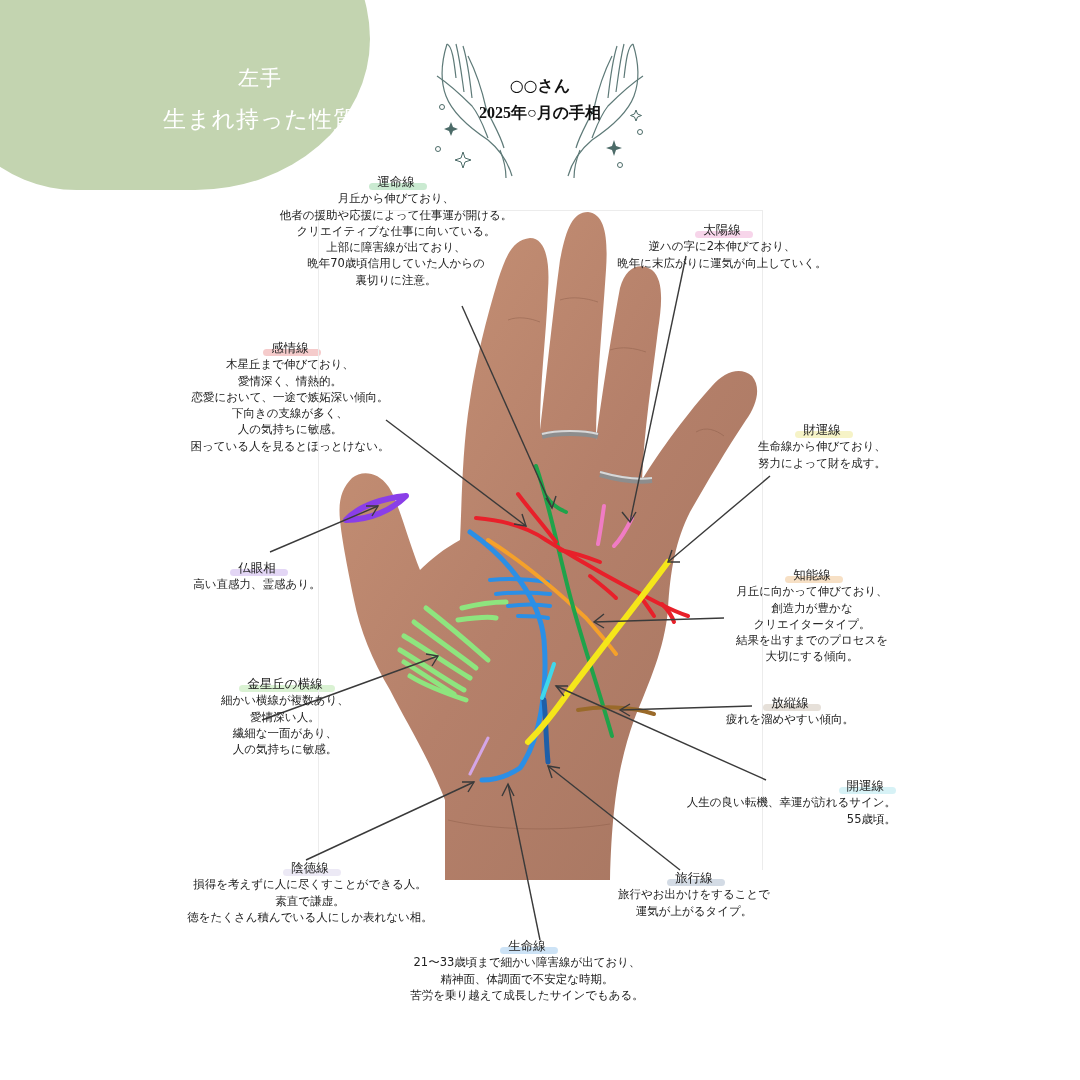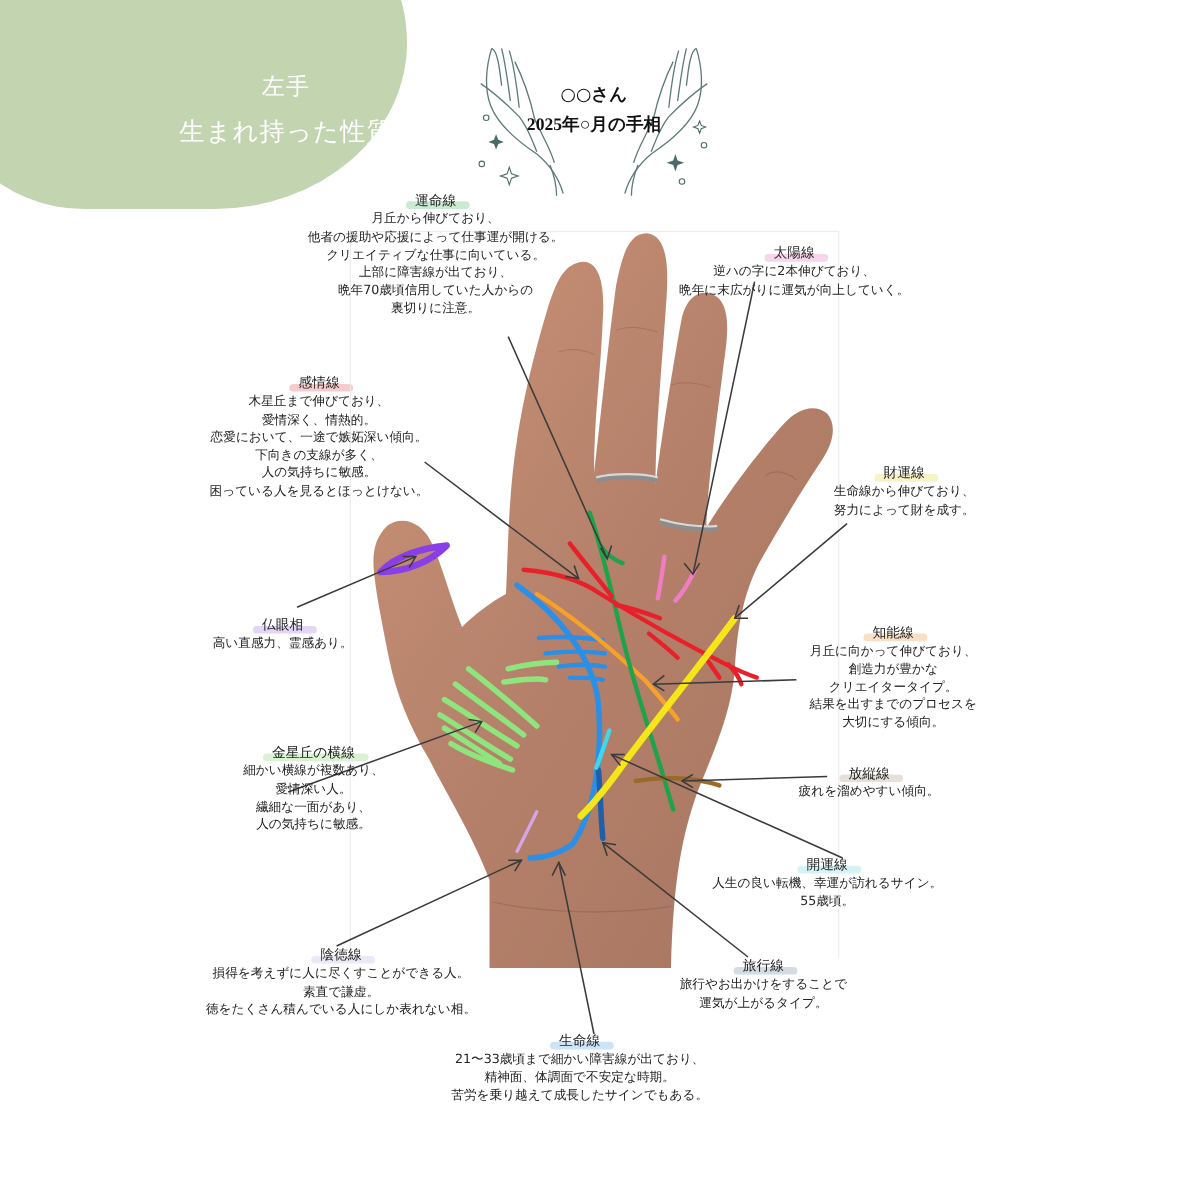--- a/index.html
+++ b/index.html
@@ -262,21 +262,21 @@
 </div>
 
 <div class="note" style="left:212px;top:676px;width:146px;--hl:#cdeec4;">
   <span class="label">金星丘の横線</span>
   <span class="line">細かい横線が複数あり、</span>
   <span class="line">愛情深い人。</span>
   <span class="line">繊細な一面があり、</span>
   <span class="line">人の気持ちに敏感。</span>
 </div>
 
-<div class="note" style="left:636px;top:778px;width:232px;--hl:#c9eef3;">
+<div class="note" style="left:664px;top:778px;width:232px;text-align:right;--hl:#c9eef3;">
   <span class="label">開運線</span>
   <span class="line">人生の良い転機、幸運が訪れるサイン。</span>
   <span class="line">55歳頃。</span>
 </div>
 
 <div class="note" style="left:170px;top:860px;width:280px;--hl:#e6e2f2;">
   <span class="label">陰徳線</span>
   <span class="line">損得を考えずに人に尽くすことができる人。</span>
   <span class="line">素直で謙虚。</span>
   <span class="line">徳をたくさん積んでいる人にしか表れない相。</span>

